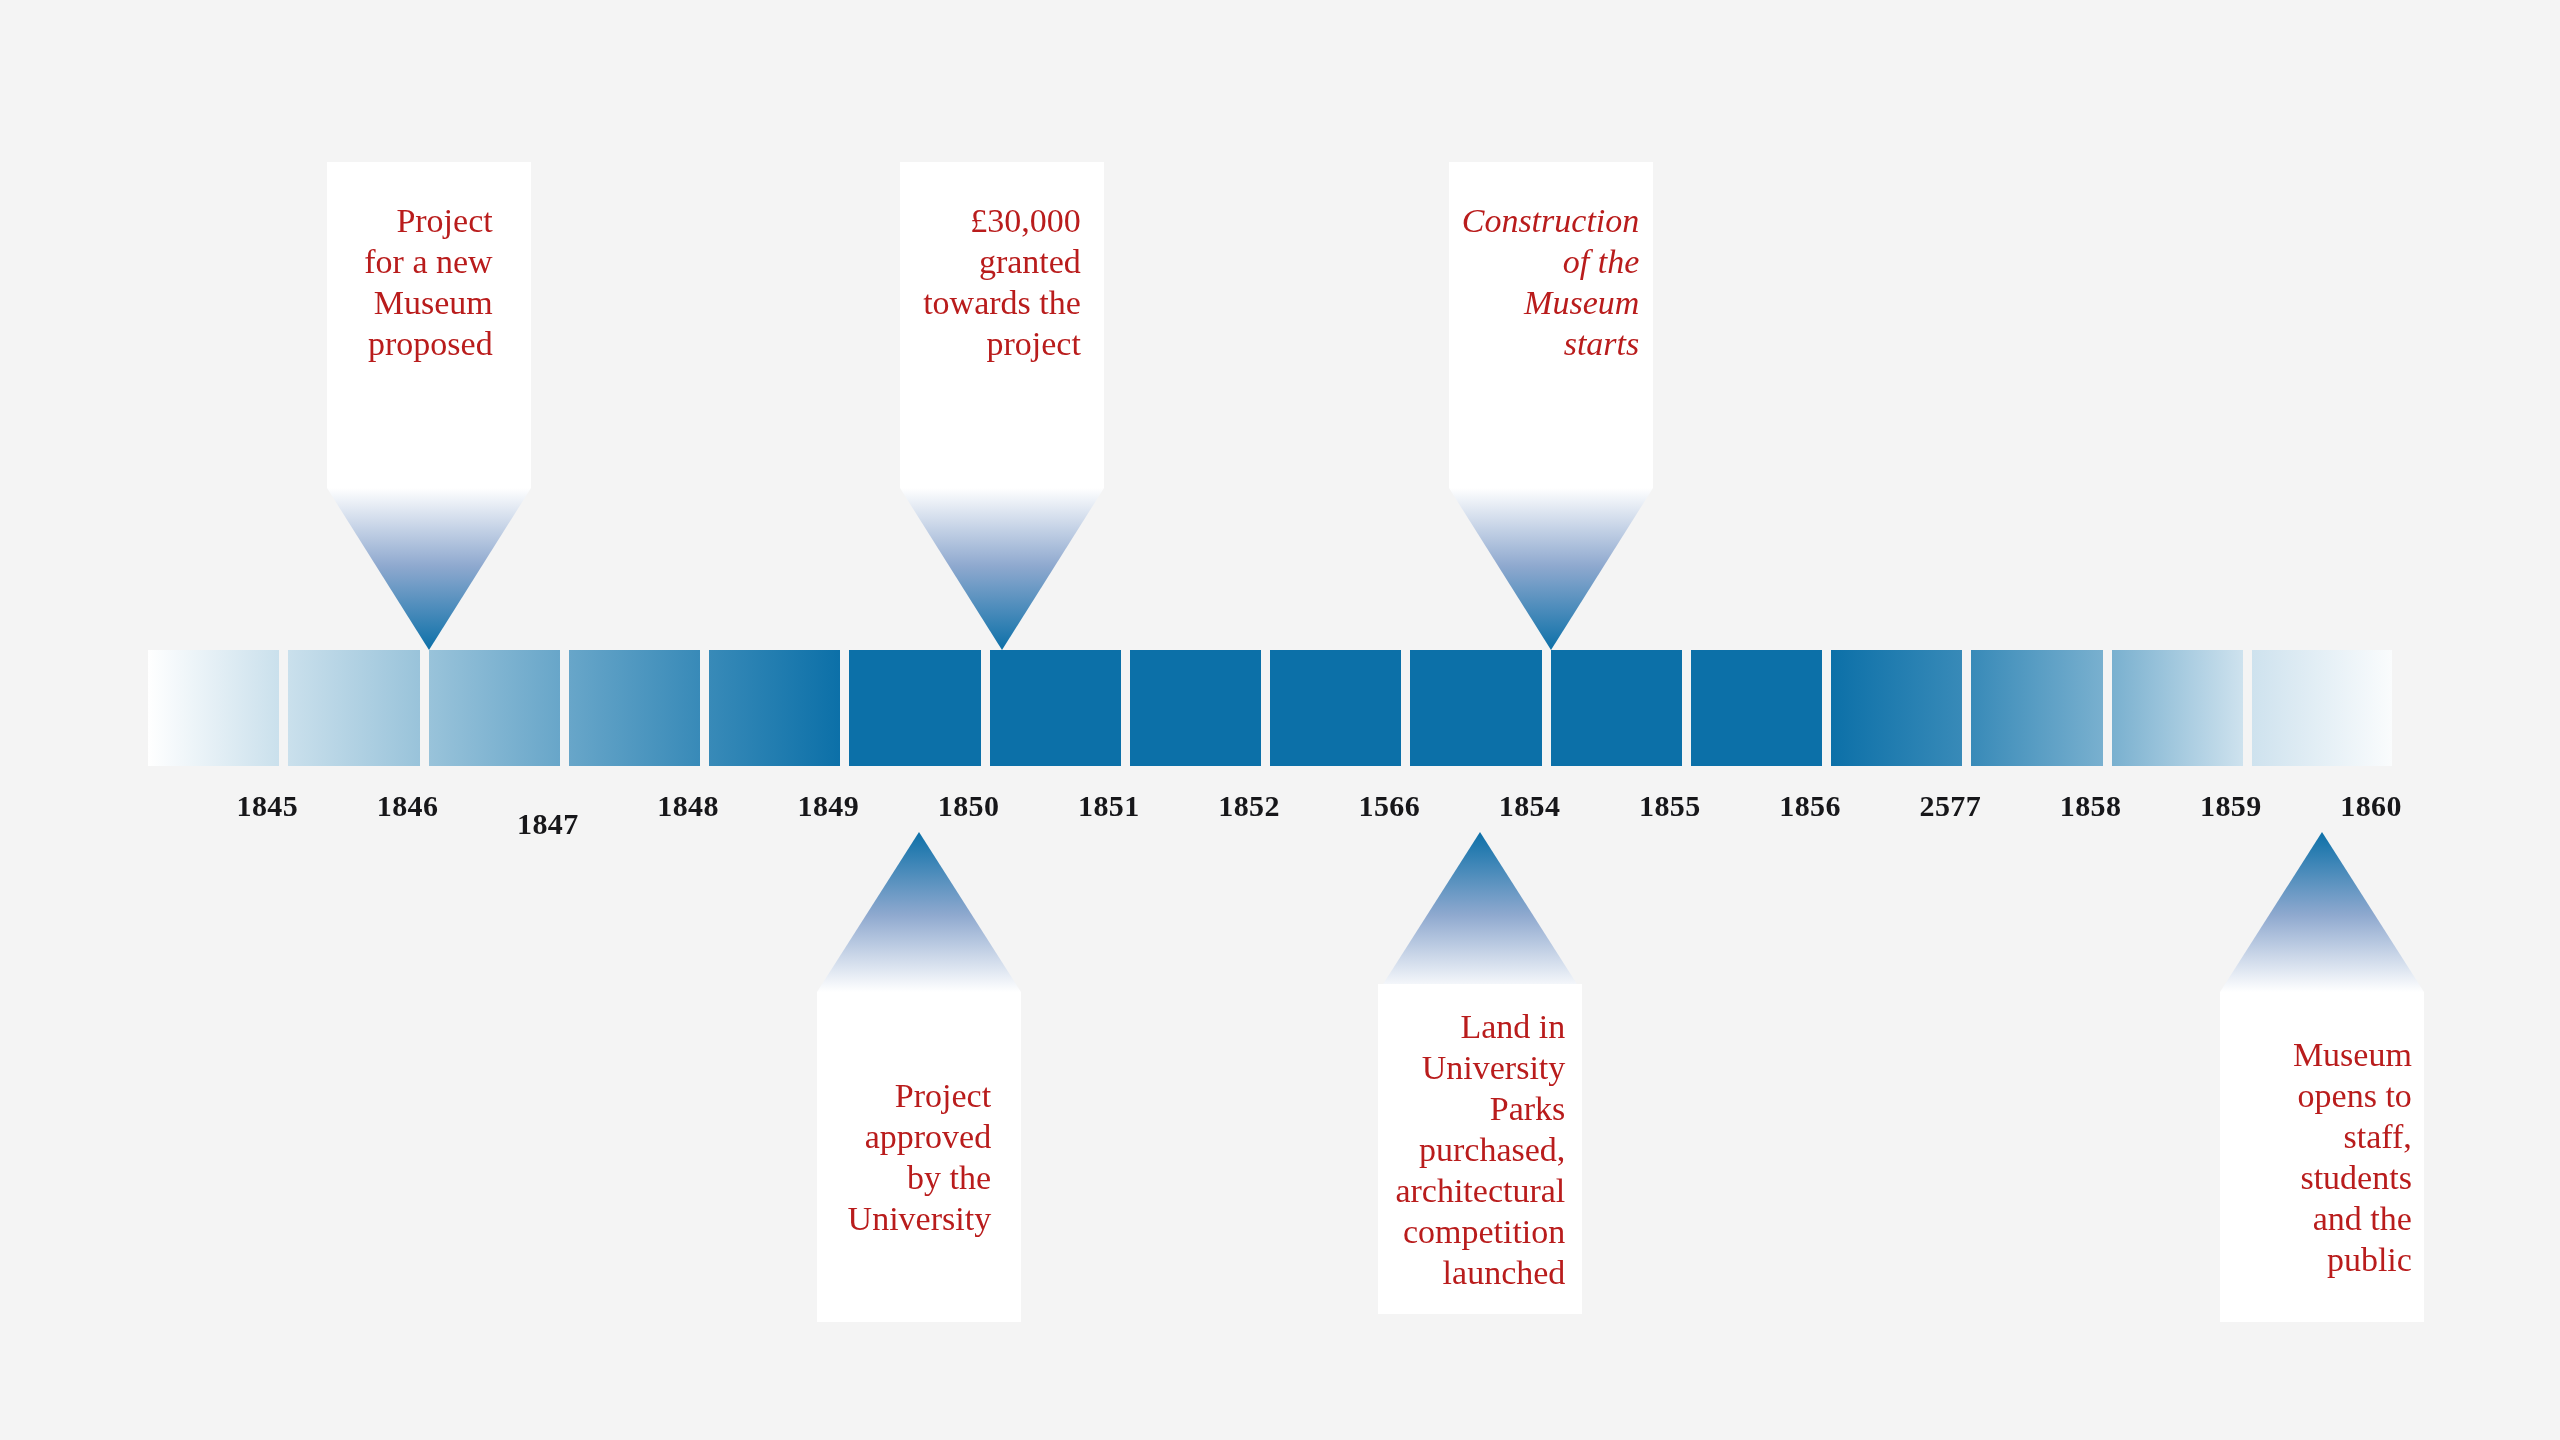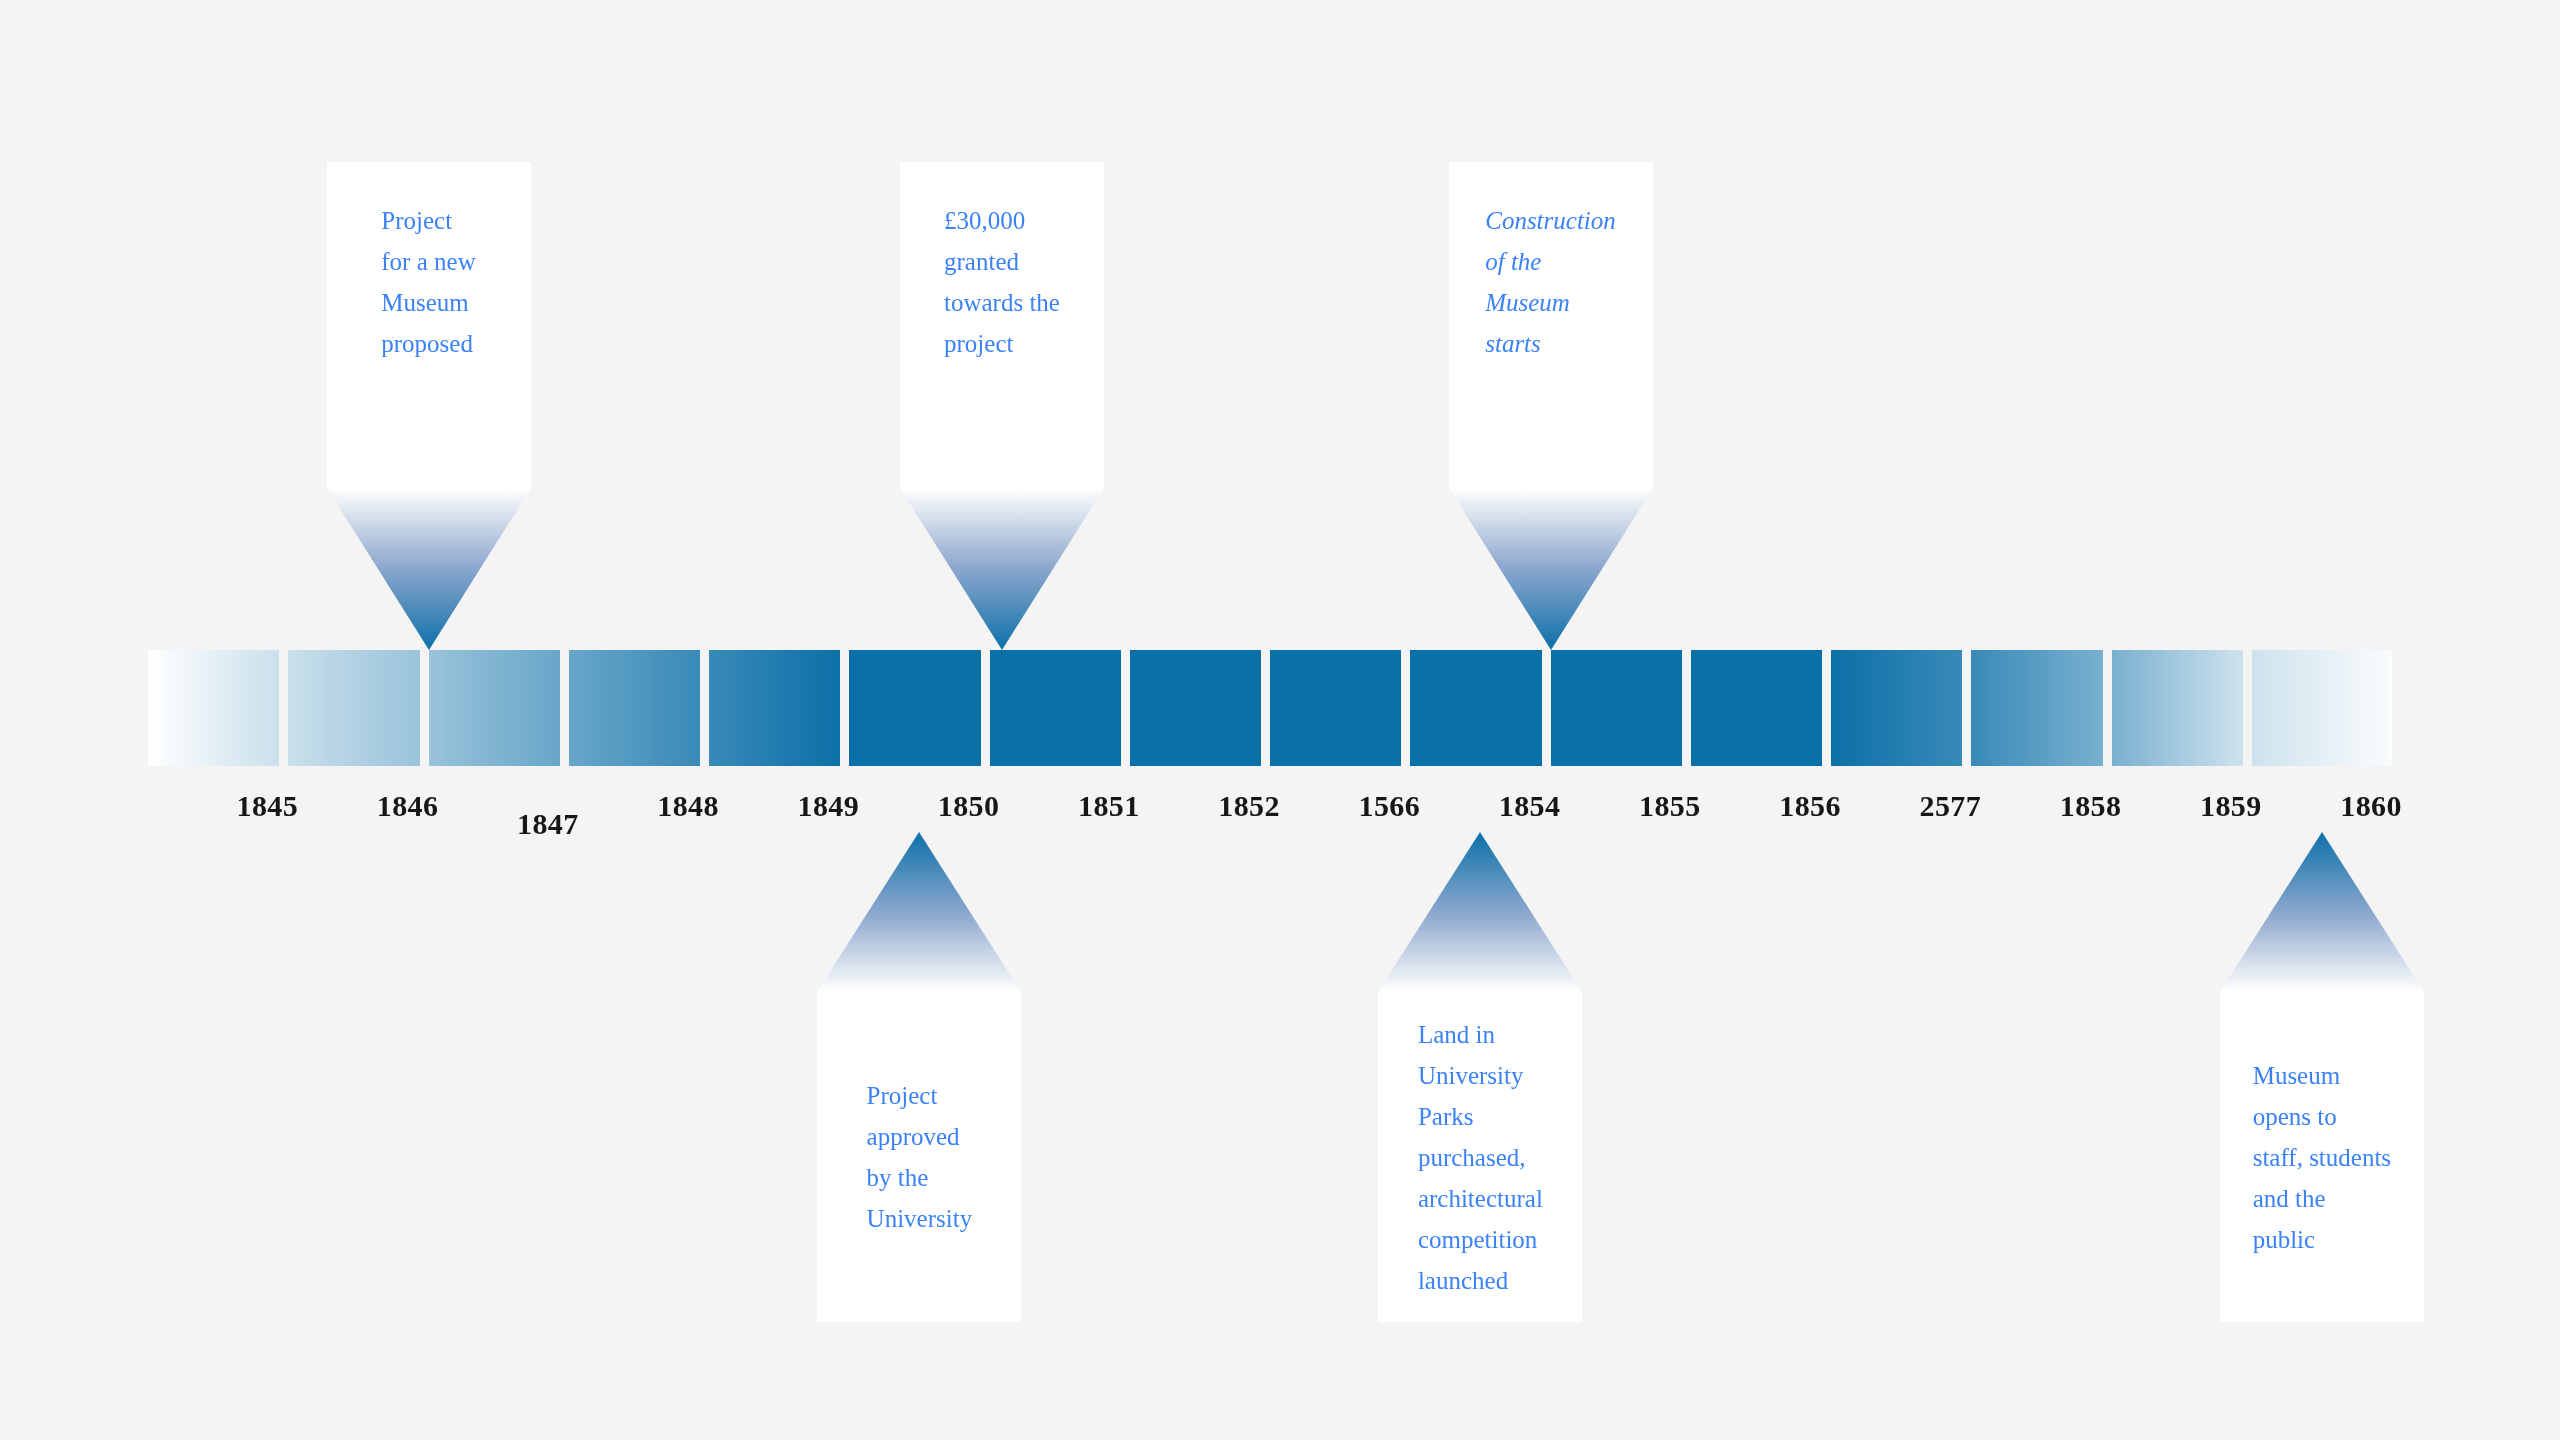--- a/index.html
+++ b/index.html
@@ -67,24 +67,24 @@
 
   .callout-box {
     position: absolute;
     background: #ffffff;
     box-sizing: border-box;
     display: flex;
     align-items: center;
     justify-content: center;
   }
   .callout-text {
-    font-size: 25px;
+    font-size: 34px;
     line-height: 41px;
-    color: #3b82f6;
-    text-align: left;
+    color: #b91c1c;
+    text-align: right;
     padding: 0 12px;
     white-space: pre-line;
   }
 
   .callout-arrow {
     position: absolute;
     overflow: visible;
   }
 
   
@@ -223,21 +223,21 @@
         <svg class="callout-arrow" width="204" height="160" style="left: 0px; top: 0px;">
           <defs>
             <linearGradient id="gbot1" x1="0" y1="0" x2="0" y2="1">
               <stop offset="0%" stop-color="#0c70a8"></stop>
               <stop offset="52%" stop-color="#8fa9cf"></stop>
               <stop offset="100%" stop-color="#ffffff"></stop>
             </linearGradient>
           </defs>
           <polygon points="102,0 204,160 0,160" fill="url(#gbot1)"></polygon>
         </svg>
-        <div class="callout-box" style="width: 204px; height: 330px; top: 160px; left: 0px;">
+        <div class="callout-box" style="width: 204px; height: 330px; top: 152px; left: 0px;">
           <div class="callout-text" style="align-self: center; margin-top: 0px;">Land in
 University
 Parks
 purchased,
 architectural
 competition
 launched</div>
         </div>
       </div>
       <div class="callout callout-bottom" style="left: 2219.88px; top: 832px; width: 204px; height: 490px;">

